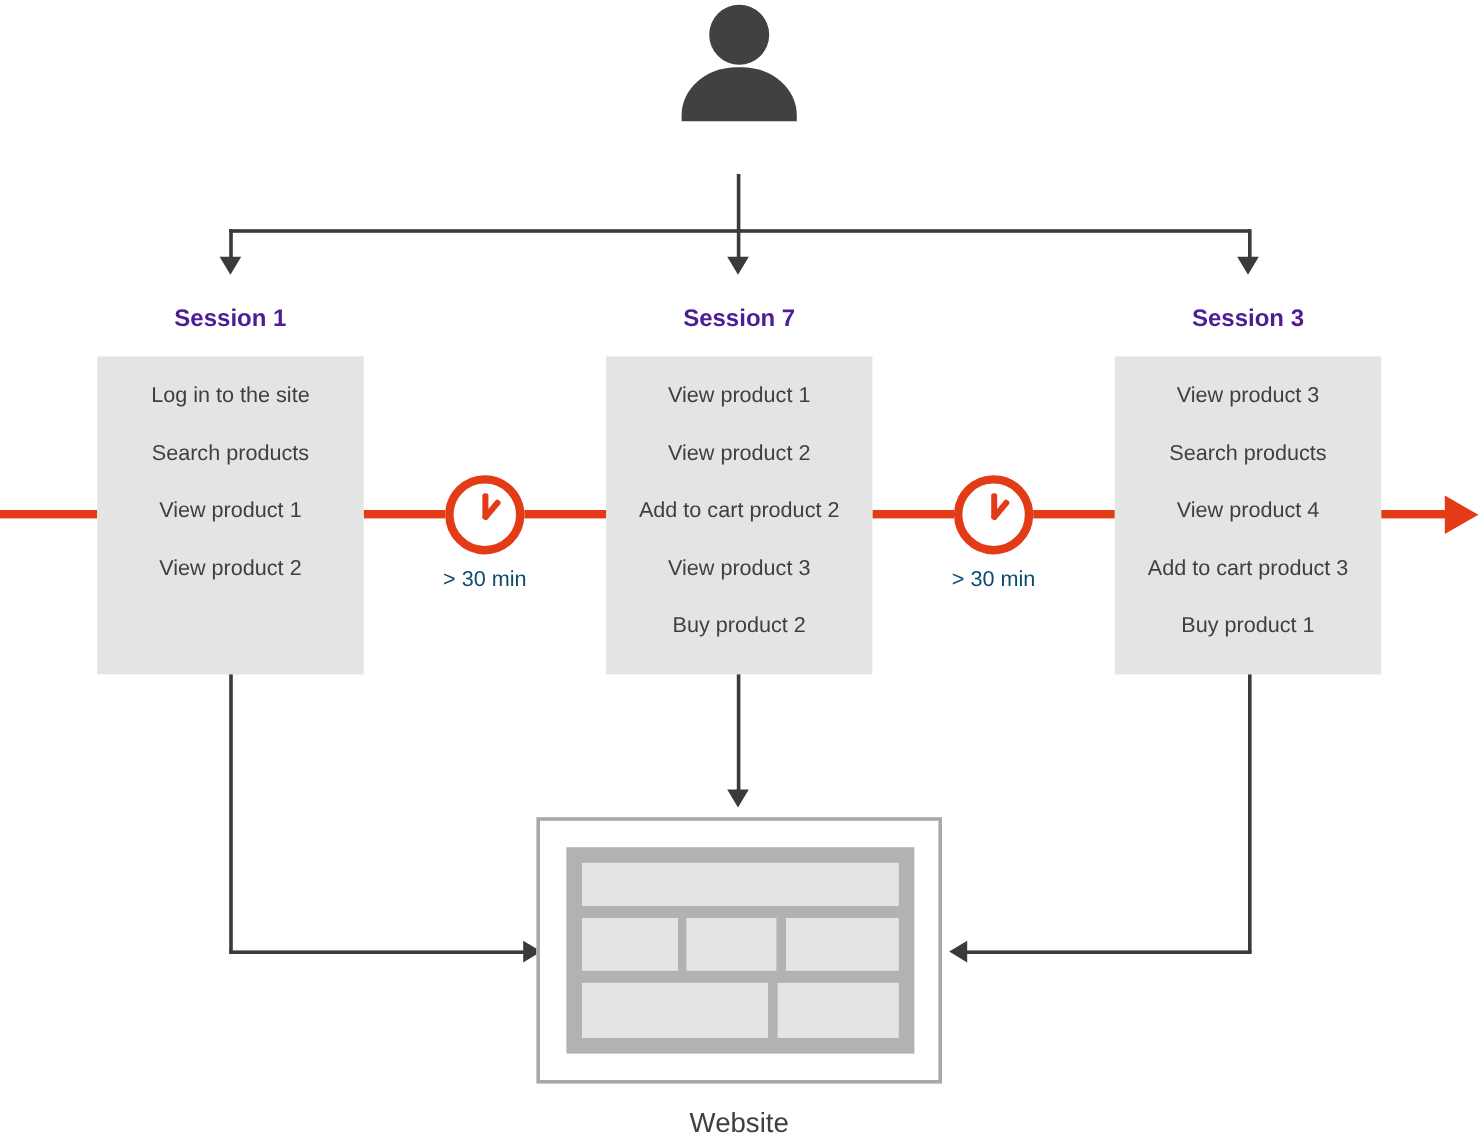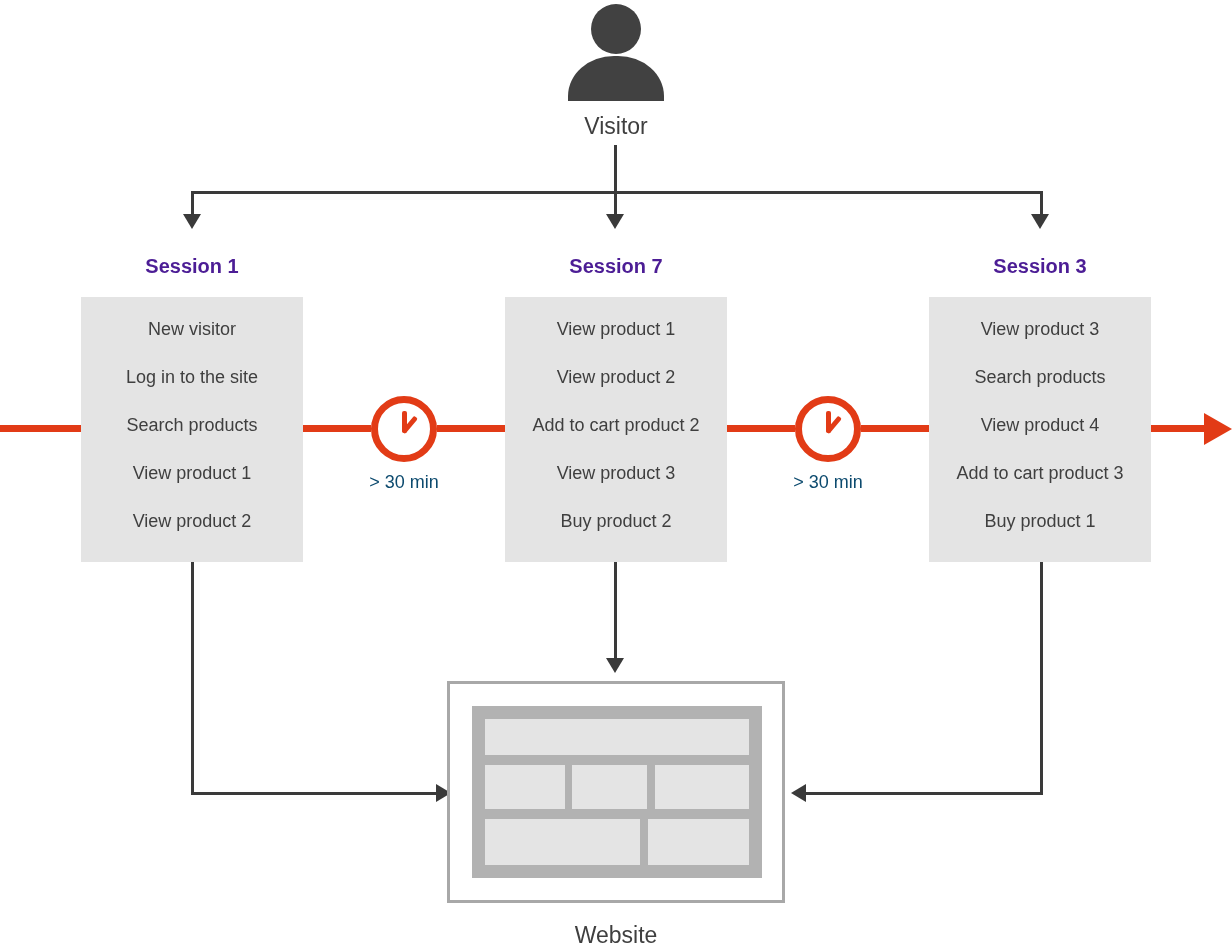--- a/index.html
+++ b/index.html
@@ -255,21 +255,20 @@
 </style>
 </head>
 <body>
 
 <div class="stage">
 
   <div class="visitor-icon">
     <div class="visitor-head"></div>
     <div class="visitor-body"></div>
   </div>
-  <div class="visitor-label">Visitor</div>
 
   <div class="conn v c-visit-down"></div>
   <div class="conn h c-bus"></div>
   <div class="conn v c-b1-down"></div>
   <div class="conn v c-b2-down"></div>
   <div class="conn v c-b3-down"></div>
   <div class="arrow-down ad1"></div>
   <div class="arrow-down ad2"></div>
   <div class="arrow-down ad3"></div>
 
@@ -277,21 +276,20 @@
   <div class="red-seg red-s1c1"></div>
   <div class="red-seg red-c1s2"></div>
   <div class="red-seg red-s2c2"></div>
   <div class="red-seg red-c2s3"></div>
   <div class="red-seg red-right"></div>
   <div class="red-arrowhead"></div>
 
   <div class="session-title col1">Session 1</div>
   <div class="session-box col1">
     <div class="session-items">
-      <span class="session-item">New visitor</span>
       <span class="session-item">Log in to the site</span>
       <span class="session-item">Search products</span>
       <span class="session-item">View product 1</span>
       <span class="session-item">View product 2</span>
     </div>
   </div>
 
   <div class="session-title col2">Session 7</div>
   <div class="session-box col2">
     <div class="session-items">

